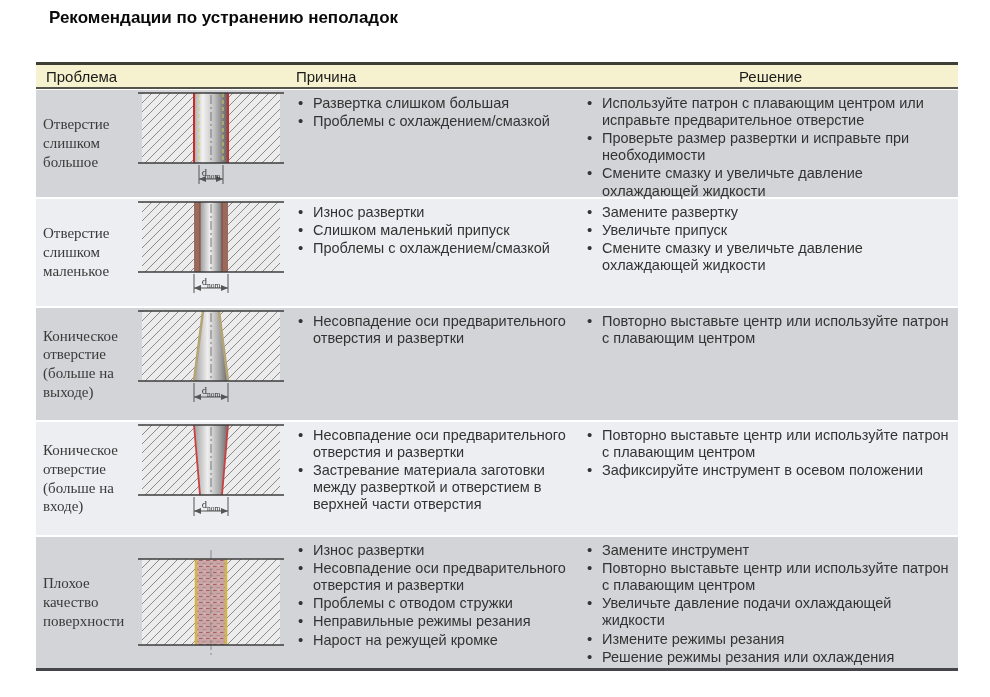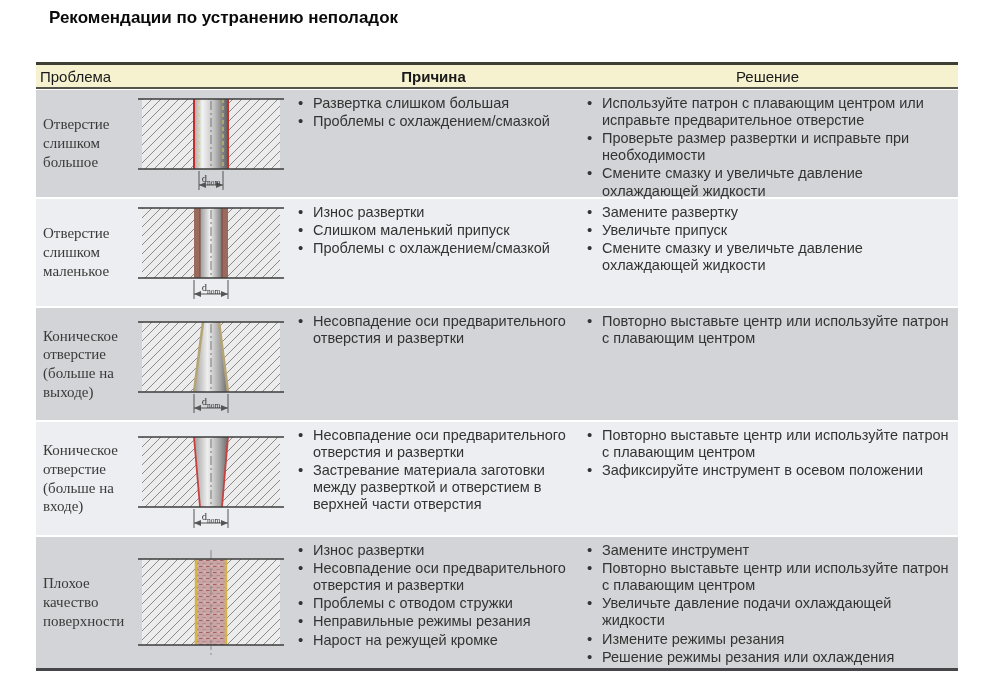--- a/index.html
+++ b/index.html
@@ -3,33 +3,33 @@
 <meta charset="utf-8">
 <style>
   html,body{margin:0;padding:0;}
   body{width:990px;height:697px;background:#ffffff;position:relative;
        font-family:"Liberation Sans",sans-serif;overflow:hidden;}
   .title{position:absolute;left:33px;top:8px;font-size:17px;font-weight:bold;color:#0a0a0a;margin-left:16px;}
   .table{position:absolute;left:36px;top:62px;width:922px;}
   .thead{display:flex;align-items:center;background:#f6f2cf;height:22px;
          border-top:3px solid #3f3e35;border-bottom:2px solid #55544a;
          font-size:15px;color:#1a1a1a;margin-bottom:1px;}
-  .th-problem{width:250px;padding-left:4px;}
-  .th-cause{width:287px;text-align:center;font-weight:bold;}
+  .th-problem{width:250px;padding-left:10px;}
+  .th-cause{width:287px;}
   .th-solution{flex:1;text-align:center;}
   .row{display:flex;margin-bottom:2px;}
   .bg-a{background:#d3d4d7;}
   .bg-b{background:#edeef1;}
   .row-1,.row-2{height:107px;}
   .row-3{height:112px;}
   .row-4{height:113px;}
   .row-5{height:131px;margin-bottom:0;border-bottom:3px solid #46464a;}
   .col-problem{width:100px;box-sizing:border-box;display:flex;align-items:center;
                padding-left:7px;font-size:15px;line-height:1.25;color:#3a3a3a;font-family:Liberation Serif, serif;}
-  .col-image{width:150px;display:flex;justify-content:center;align-items:flex-end;padding-top:18px;}
+  .col-image{width:150px;display:flex;justify-content:center;align-items:flex-start;padding-top:1px;}
   .row-5 .col-image{align-items:center;padding-top:0;}
   .col-cause{width:287px;box-sizing:border-box;padding:5px 0 0 10px;}
   .col-solution{flex:1;box-sizing:border-box;padding:5px 0 0 12px;}
   ul.bullets{margin:0;padding:0;list-style:none;font-size:14.5px;line-height:1.18;color:#333;}
   ul.bullets li{position:relative;padding-left:17px;margin-bottom:1px;}
   ul.bullets li::before{content:"\2022";position:absolute;left:2px;top:-1px;font-size:15px;}
   .dnom{font-family:"Liberation Serif",serif;font-size:10.5px;fill:#333;}
   .dnom .sub{font-size:7.5px;}
   svg{display:block;}
 </style>

